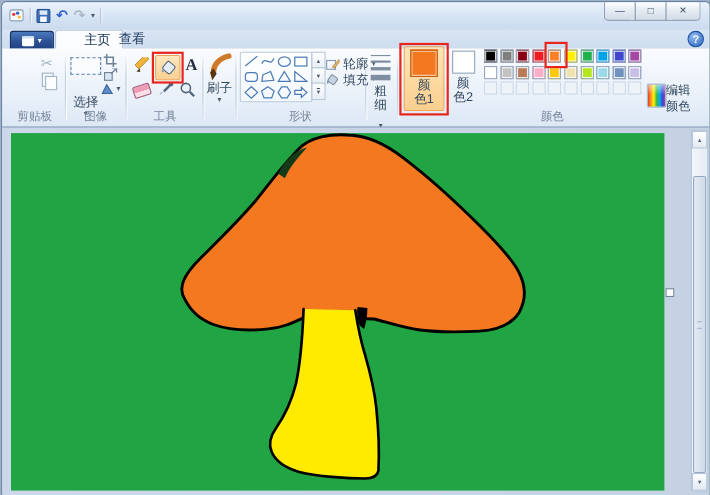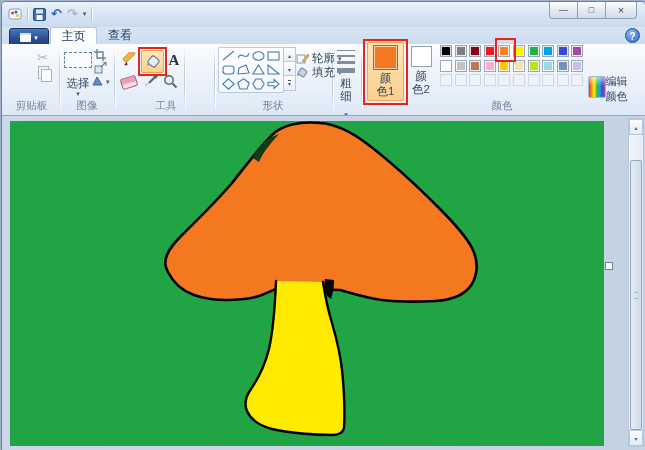--- a/index.html
+++ b/index.html
@@ -28,21 +28,21 @@
   .appbtn{position:absolute;left:7px;top:1px;width:38px;height:17px;border-radius:3px;
           background:linear-gradient(#4a79bd,#2a4f92 55%,#1f3f7d);border:1px solid #17305e;
           display:flex;align-items:center;justify-content:center;gap:3px;}
   .appbtn .doc{width:11px;height:9px;background:#fff;border-radius:1px;
                box-shadow:inset 0 2px 0 #cfe0f5;}
   .appbtn .caret{color:#fff;font-size:7px;}
   .tab{position:absolute;top:0px;height:17px;line-height:17px;text-align:center;
        font-size:12px;color:#1e3a5f;}
   .tab.selected{background:#fbfdfe;border:1px solid #b9c9dd;border-bottom:none;
                 border-radius:3px 3px 0 0;color:#15304f;}
-  .tab-home{left:48px;width:45px;}
+  .tab-home{left:48px;width:45px;padding-left:15px;}
   .tab-view{left:97px;width:42px;}
   .helpbtn{position:absolute;right:5px;top:1px;width:15px;height:15px;border-radius:50%;
            background:radial-gradient(circle at 35% 30%,#8cb9f0,#2e6ac2);color:#fff;
            font-size:10px;font-weight:bold;text-align:center;line-height:15px;
            border:1px solid #1d4f9c;box-sizing:border-box;}
   
   .ribbon{position:absolute;left:0;top:42px;right:0;height:71px;
           background:linear-gradient(#fafcfe,#ecf2fa 50%,#dde8f5);
           border-bottom:1px solid #b5c5d9;overflow:visible;}
   .vsep{position:absolute;top:5px;height:60px;width:1px;
@@ -158,21 +158,21 @@
     <div class="vsep" style="left:212px"></div>
     <div class="vsep" style="left:330px"></div>
     <div class="vsep" style="left:359px"></div>
 
     <span class="abs cut-glyph" style="left:35px;top:6px;">✂</span>
     <div class="abs copy-ic" style="left:36px;top:22px;"></div>
     <div class="grouplabel" style="left:2px;width:55px;font-family:Liberation Serif, serif;">剪贴板</div>
 
     <div class="abs ctr" style="left:60px;top:8px;width:32px;flex-direction:column;">
       <div class="select-rect"></div>
-      <div class="cnlabel" style="margin-top:9px">选择</div>
+      <div class="cnlabel" style="margin-top:19px">选择</div>
       <span class="caret">▾</span>
     </div>
     <svg class="abs" style="left:92px;top:5px;" width="13" height="12">
       <path d="M3,0 V9 H12 M0,3 H9 V12" stroke="#6f8196" stroke-width="1.4" fill="none"></path>
     </svg>
     <svg class="abs" style="left:92px;top:18px;" width="13" height="12">
       <rect x="1" y="4" width="7" height="7" fill="#d8e5f2" stroke="#6f8196"></rect>
       <path d="M7,5 L12,0 M12,0 h-4 M12,0 v4" stroke="#6f8196" stroke-width="1.2" fill="none"></path>
     </svg>
     <div class="abs ctr" style="left:89px;top:31px;gap:2px;">
@@ -201,22 +201,30 @@
     </div>
     <svg class="abs" style="left:141px;top:30px;" width="15" height="15">
       <path d="M13,2 L6,9" stroke="#54657a" stroke-width="2.2"></path>
       <path d="M6,9 L3,12 L2,13 L3,10 Z" fill="#9fb2c4"></path>
       <circle cx="12.5" cy="2.5" r="2" fill="#54657a"></circle>
     </svg>
     <svg class="abs" style="left:161px;top:30px;" width="15" height="15">
       <circle cx="6" cy="6" r="4.2" fill="#eaf2fa" stroke="#4f6378" stroke-width="1.4"></circle>
       <path d="M9.5,9.5 L13.5,13.5" stroke="#4f6378" stroke-width="2"></path>
     </svg>
-    <div class="grouplabel" style="left:134px;width:60px;">工具</div>
-
+    <div class="grouplabel" style="left:118px;width:60px;">工具</div>
+
+    <div class="abs ctr" style="left:184px;top:4px;width:27px;flex-direction:column;">
+      <svg width="25" height="27">
+        <path d="M21,3 C12,5 7,11 7,18" stroke="#d07a2c" stroke-width="5" fill="none" stroke-linecap="round"></path>
+        <path d="M7,14 L10,19 L6,25 L4,18 Z" fill="#5a3414"></path>
+      </svg>
+      <div class="cnlabel">刷子</div>
+      <span class="caret">▾</span>
+    </div>
 
     <div class="abs shapegrid" style="left:216px;top:3px;">
       <svg width="13" height="12">
           <path class="shape-svg" d="M1,10 L12,1"></path>
         </svg>
       <svg width="13" height="12">
           <path class="shape-svg" d="M1,8 C4,0 9,12 12,3"></path>
         </svg>
       <svg width="13" height="12">
           <ellipse class="shape-svg" cx="6.5" cy="6" rx="5.5" ry="4.3"></ellipse>

